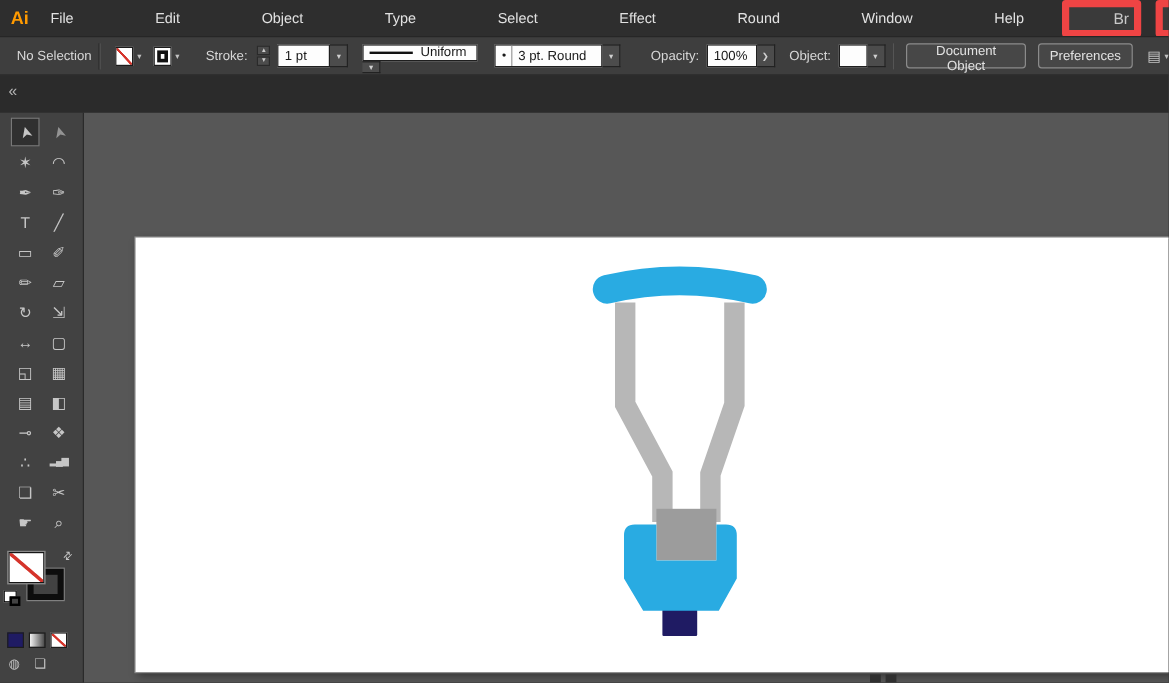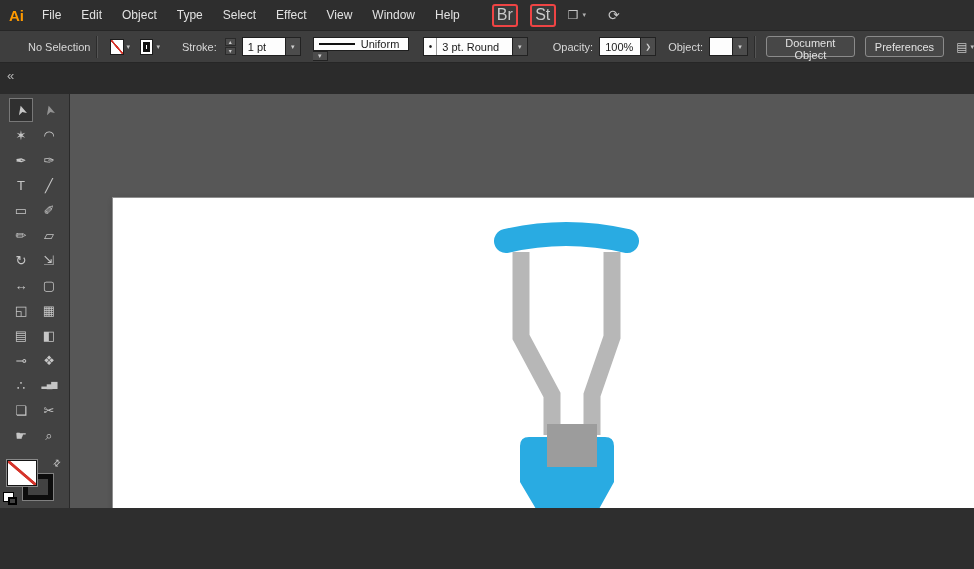--- a/index.html
+++ b/index.html
@@ -1,37 +1,37 @@
 <!DOCTYPE html>
 <html><head>
 <meta charset="utf-8">
 <style>
   html,body{margin:0;padding:0;background:#2e2e2e;}
-  .app{position:relative;width:974px;height:508px;overflow:hidden;background:#3c3c3c;
+  .app{position:relative;width:974px;height:569px;overflow:hidden;background:#3c3c3c;
        font-family:"Liberation Sans","DejaVu Sans",sans-serif;-webkit-font-smoothing:antialiased;}
 
   
   .menubar{position:absolute;top:0;left:0;right:0;height:30px;background:#2e2e2e;
            display:flex;align-items:center;color:#e2e2e2;font-size:12px;}
   .logo{color:#ff9a00;font-weight:bold;font-size:15px;margin:0 8px 0 9px;cursor:default;}
-  .menus{display:flex;align-items:flex-end;}
+  .menus{display:flex;align-items:flex-end;gap:48px;}
   .menu{padding:0 10px;line-height:30px;cursor:default;}
   .mb-tools{display:flex;align-items:center;gap:12px;margin-left:22px;}
-  .mb-btn{width:22px;height:19px;border:2px solid #ef4444;border-radius:3px;background:#3a3a3a;
-          font-size:16px;color:#c9c9c9;display:flex;align-items:center;justify-content:center;}
+  .mb-btn{width:22px;height:19px;border:6px solid #ef4444;border-radius:3px;background:#3a3a3a;
+          font-size:13px;color:#c9c9c9;display:flex;align-items:center;justify-content:center;padding-left:32px;}
   .mb-icon{color:#c5c5c5;font-size:12px;}
   .mb-caret{color:#b0b0b0;font-size:7px;margin-left:-8px;}
   .sync{font-size:14px;margin-left:10px;}
 
   
   .controlbar{position:absolute;top:30px;left:0;right:0;height:33px;background:#3e3e3e;
               border-top:1px solid #262626;border-bottom:1px solid #262626;box-sizing:border-box;
               display:flex;align-items:center;color:#d8d8d8;font-size:11px;}
   .cb-label{white-space:nowrap;}
-  .status{margin-left:28px;width:64px;}
+  .status{margin-left:14px;width:64px;}
   .vsep{width:1px;height:22px;background:#2c2c2c;border-right:1px solid #555;margin-left:6px;}
   .swatch{width:16px;height:16px;box-sizing:border-box;position:relative;display:inline-block;}
   .fill-swatch{margin-left:12px;background:#fff;border:1px solid #1c1c1c;
       background-image:linear-gradient(to top right,transparent 44%,#d5342b 46%,#d5342b 54%,transparent 56%);}
   .stroke-swatch{margin-left:10px;background:#fff;border:1px solid #1c1c1c;}
   .stroke-swatch::after{content:"";position:absolute;top:2px;left:2px;right:2px;bottom:2px;border:3px solid #111;}
   .mini-caret{font-size:7px;color:#c2c2c2;margin-left:3px;}
   .lbl-stroke{margin-left:22px;}
   .stepper{display:flex;flex-direction:column;margin-left:8px;gap:1px;}
   .st-up,.st-dn{font-size:6px;color:#ccc;background:#4c4c4c;border:1px solid #2a2a2a;width:11px;height:8px;
@@ -99,21 +99,21 @@
 
   <header class="menubar">
     <span class="logo">Ai</span>
     <nav class="menus">
       <span class="menu">File</span>
       <span class="menu">Edit</span>
       <span class="menu">Object</span>
       <span class="menu">Type</span>
       <span class="menu">Select</span>
       <span class="menu">Effect</span>
-      <span class="menu">View</span>
+      <span class="menu">Round</span>
       <span class="menu">Window</span>
       <span class="menu">Help</span>
     </nav>
     <div class="mb-tools">
       <span class="mb-btn">Br</span>
       <span class="mb-btn">St</span>
       <span class="mb-icon">❒</span>
       <span class="mb-caret">▾</span>
       <span class="mb-icon sync">⟳</span>
     </div>

